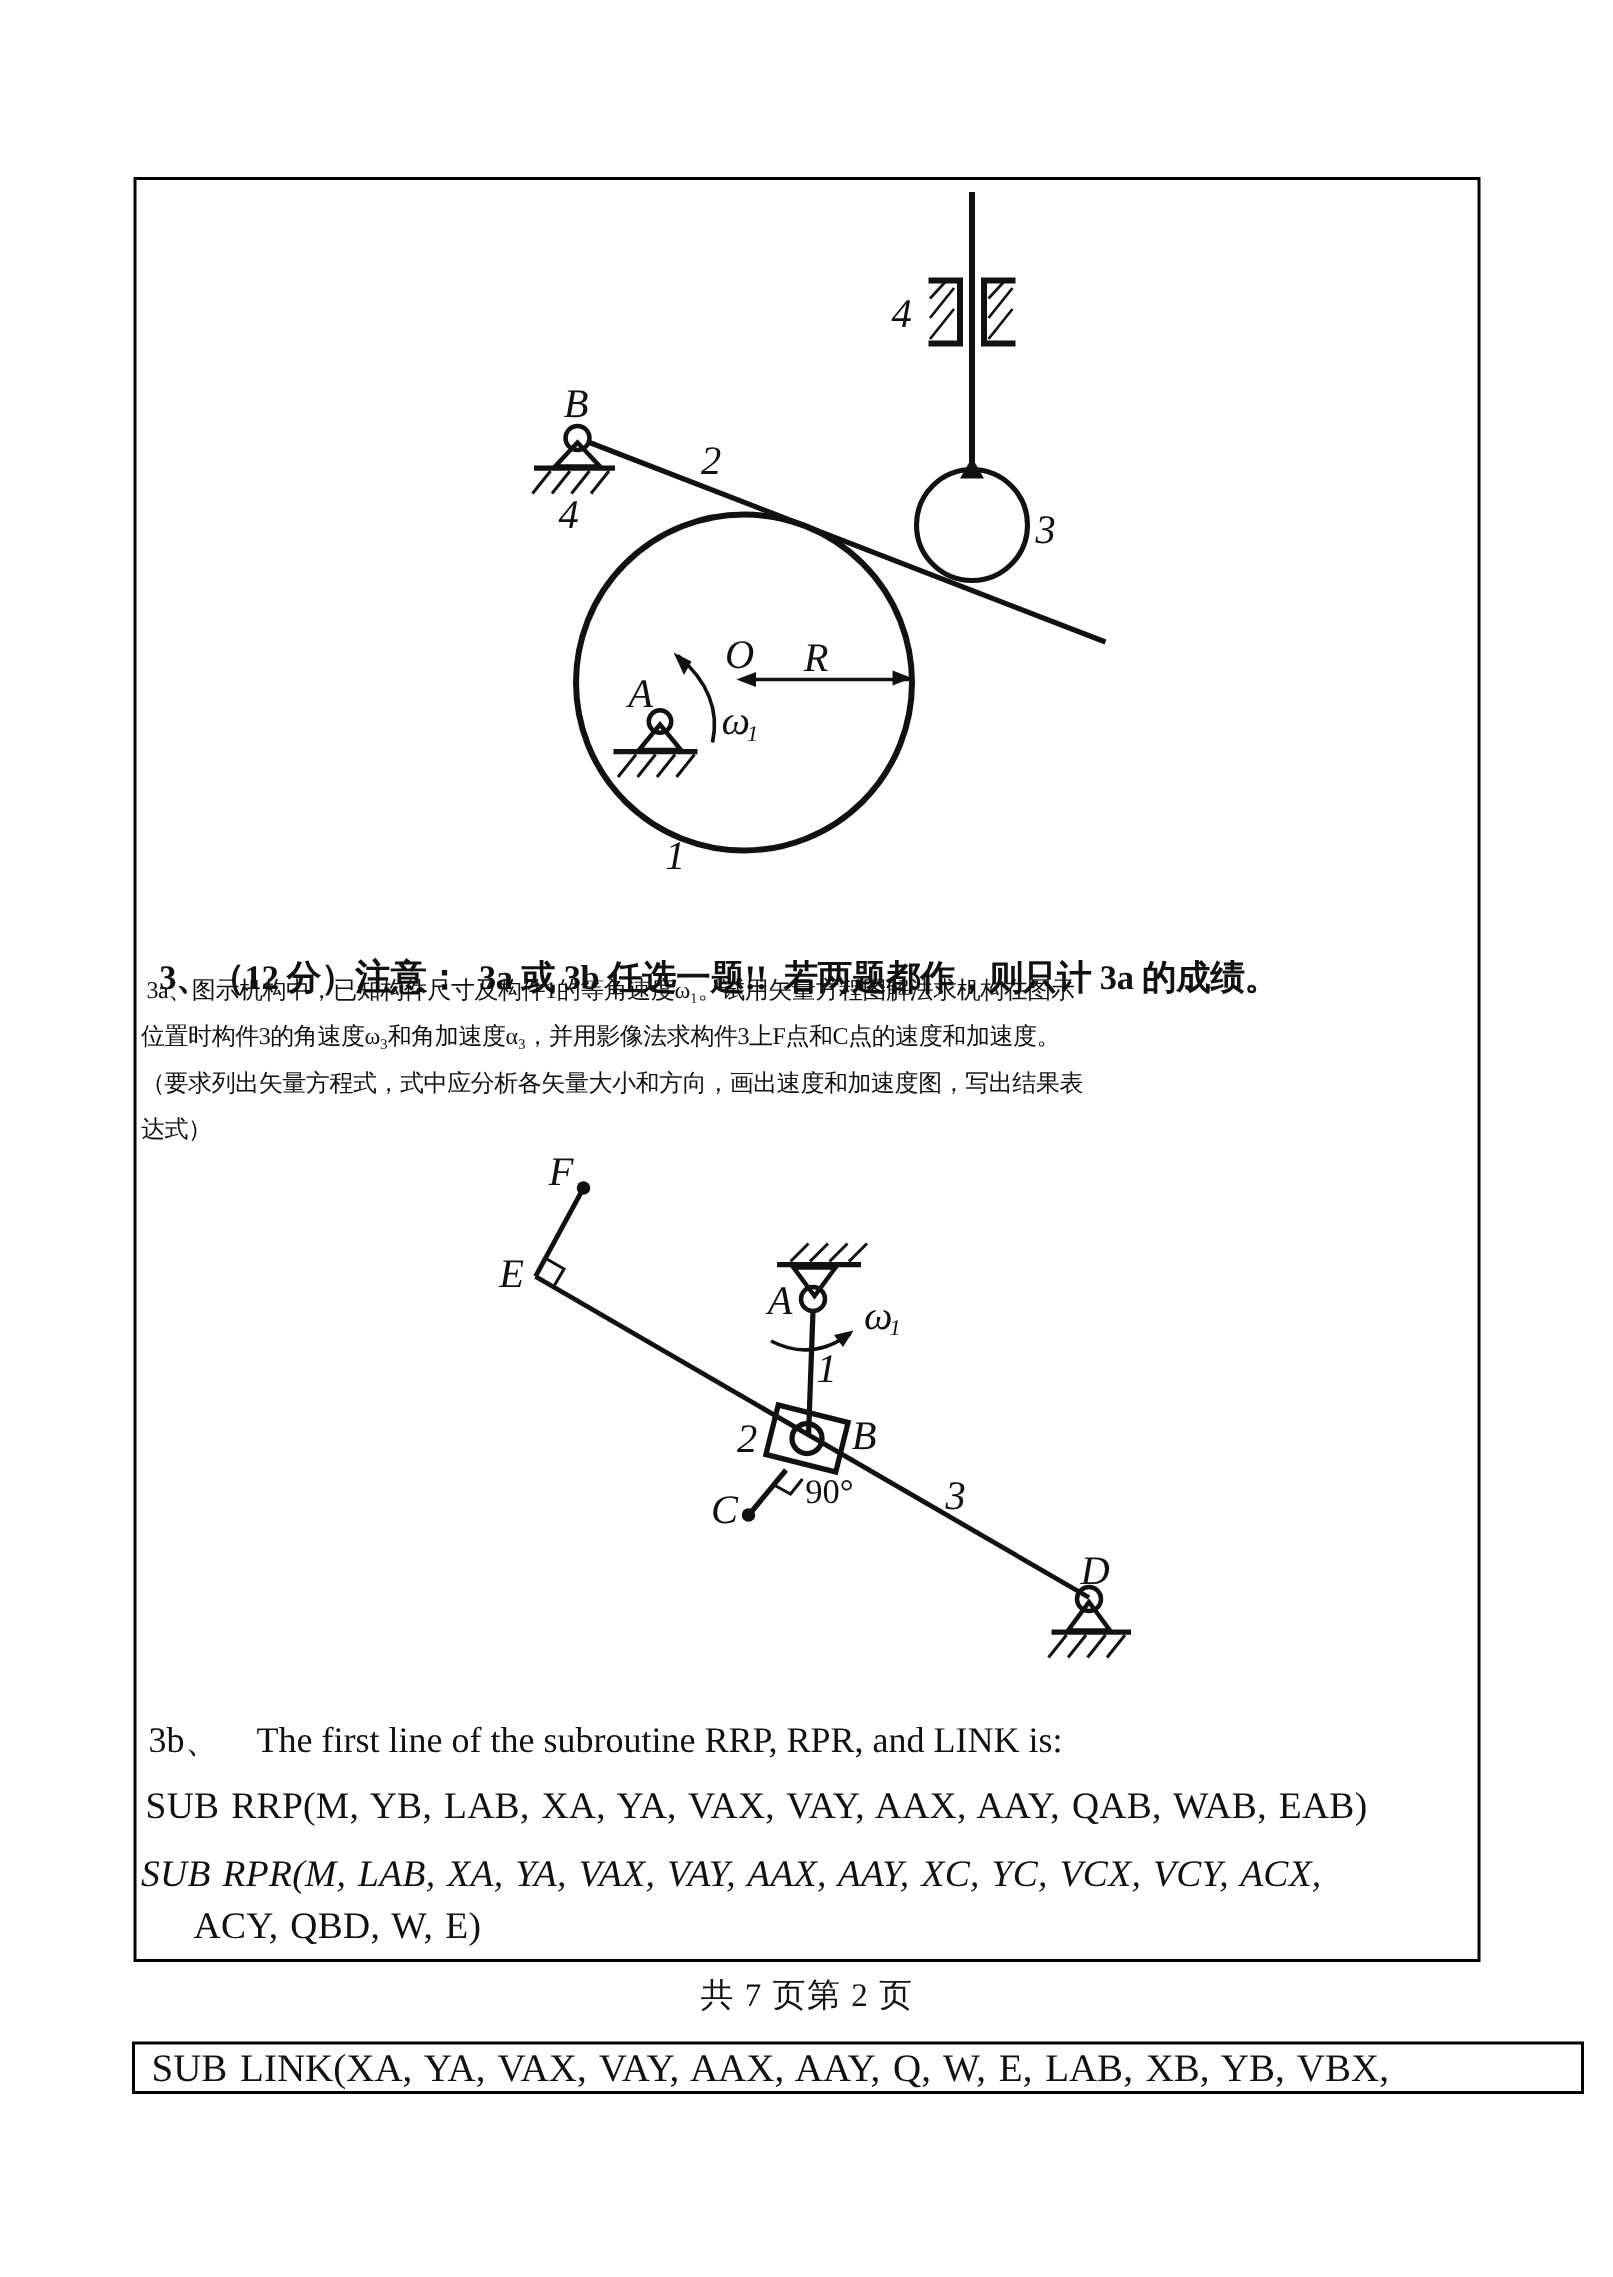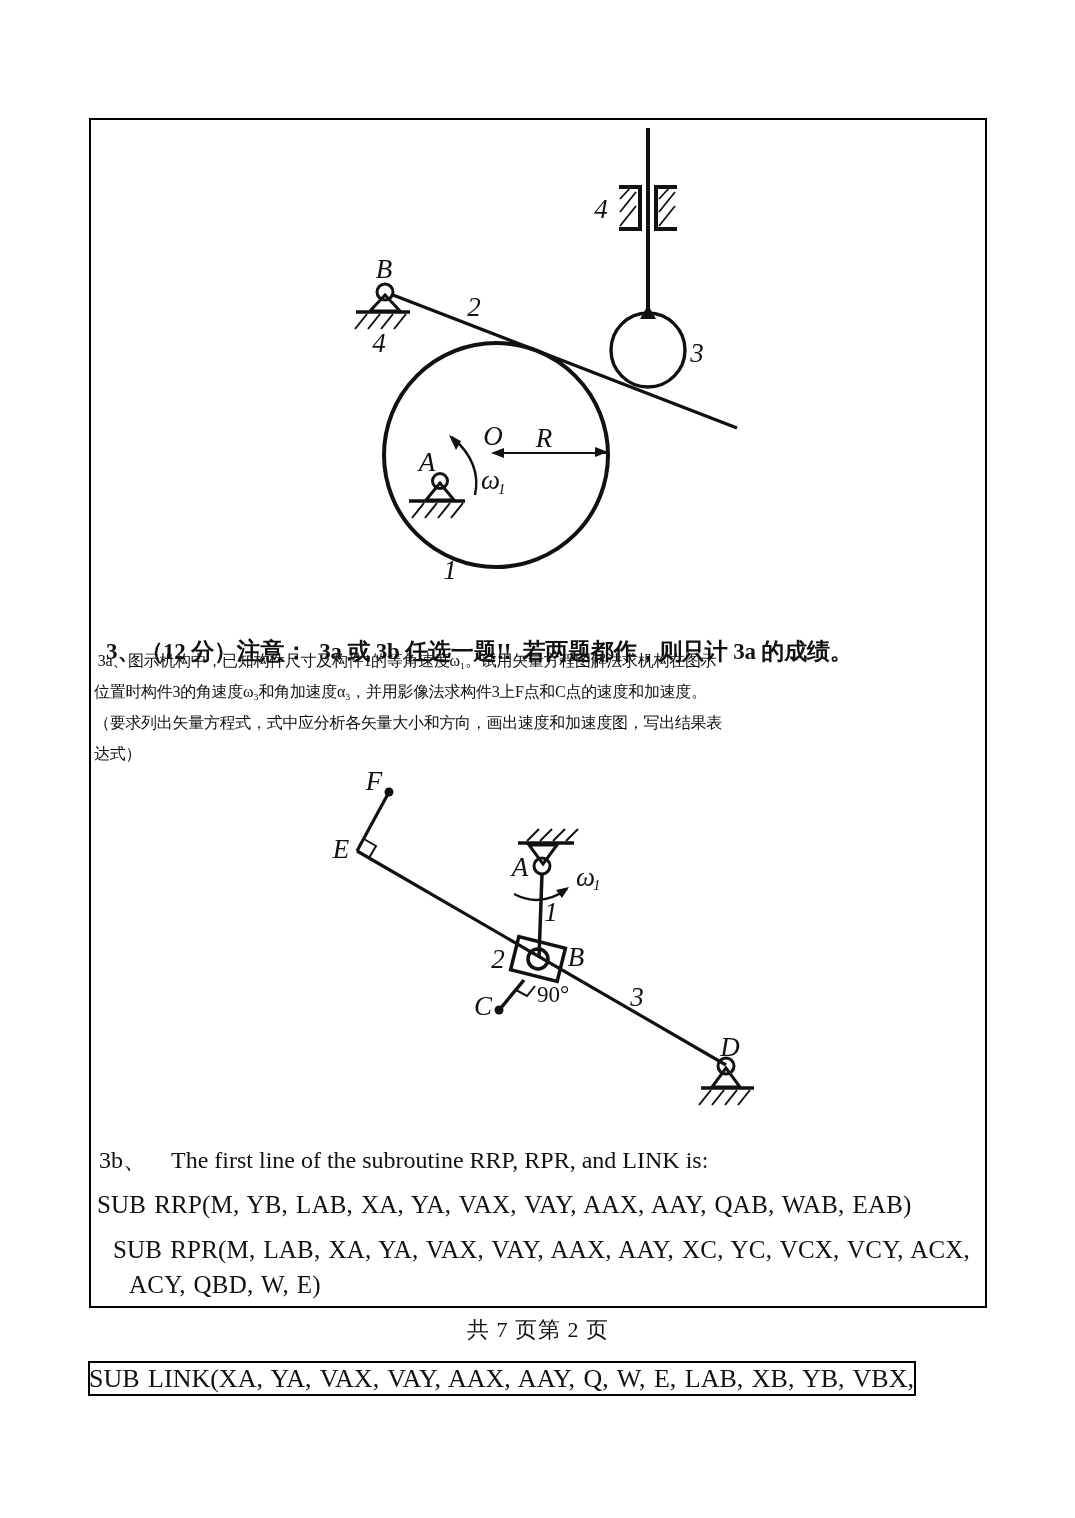--- a/index.html
+++ b/index.html
@@ -3,33 +3,33 @@
 <meta charset="utf-8">
 <style>
   html,body{margin:0;padding:0;background:#ffffff;}
   body{width:1075px;height:1518px;position:relative;overflow:hidden;
        font-family:"Liberation Serif","DejaVu Serif",serif;color:#111;}
   .abs{position:absolute;}
   .t{white-space:pre;}
   
   .main-box{left:89px;top:118px;width:898px;height:1190px;
             border:2px solid #000;box-sizing:border-box;}
-  .next-box{left:88px;top:1361px;width:828px;height:35px;
+  .next-box{left:88px;top:1361px;width:968px;height:35px;
             border:2px solid #000;box-sizing:border-box;
-            display:flex;align-items:center;justify-content:flex-end;}
+            display:flex;align-items:center;}
   
   .q3-head{left:95px;top:609px;font-size:23px;letter-spacing:-0.2px;font-weight:bold;}
   .q3-head b{font-size:24px;}
   .q3-para{left:94px;top:645px;width:890px;font-size:16px;
            line-height:31px;letter-spacing:-0.3px;}
   
   .q3b-intro{left:99px;top:1144px;font-size:24px;}
   .sub-line{font-size:25px;letter-spacing:0.2px;word-spacing:1.5px;}
   .rrp{left:97px;top:1191px;}
-  .rpr1{left:113px;top:1236px;}
+  .rpr1{left:94px;top:1236px;font-style:italic;}
   .rpr2{left:129px;top:1271px;}
   .link-line{font-size:26px;word-spacing:2px;padding-left:11px;}
   .footer{left:89px;top:1315px;width:898px;text-align:center;font-size:22px;
           letter-spacing:1px;}
   
   svg.diagram{position:absolute;left:0;top:0;}
   svg text{font-family:"Liberation Serif","DejaVu Serif",serif;
            font-style:italic;font-size:27px;fill:#111;}
   svg text.small{font-size:15px;}
   svg text.deg{font-style:normal;font-size:23px;}

